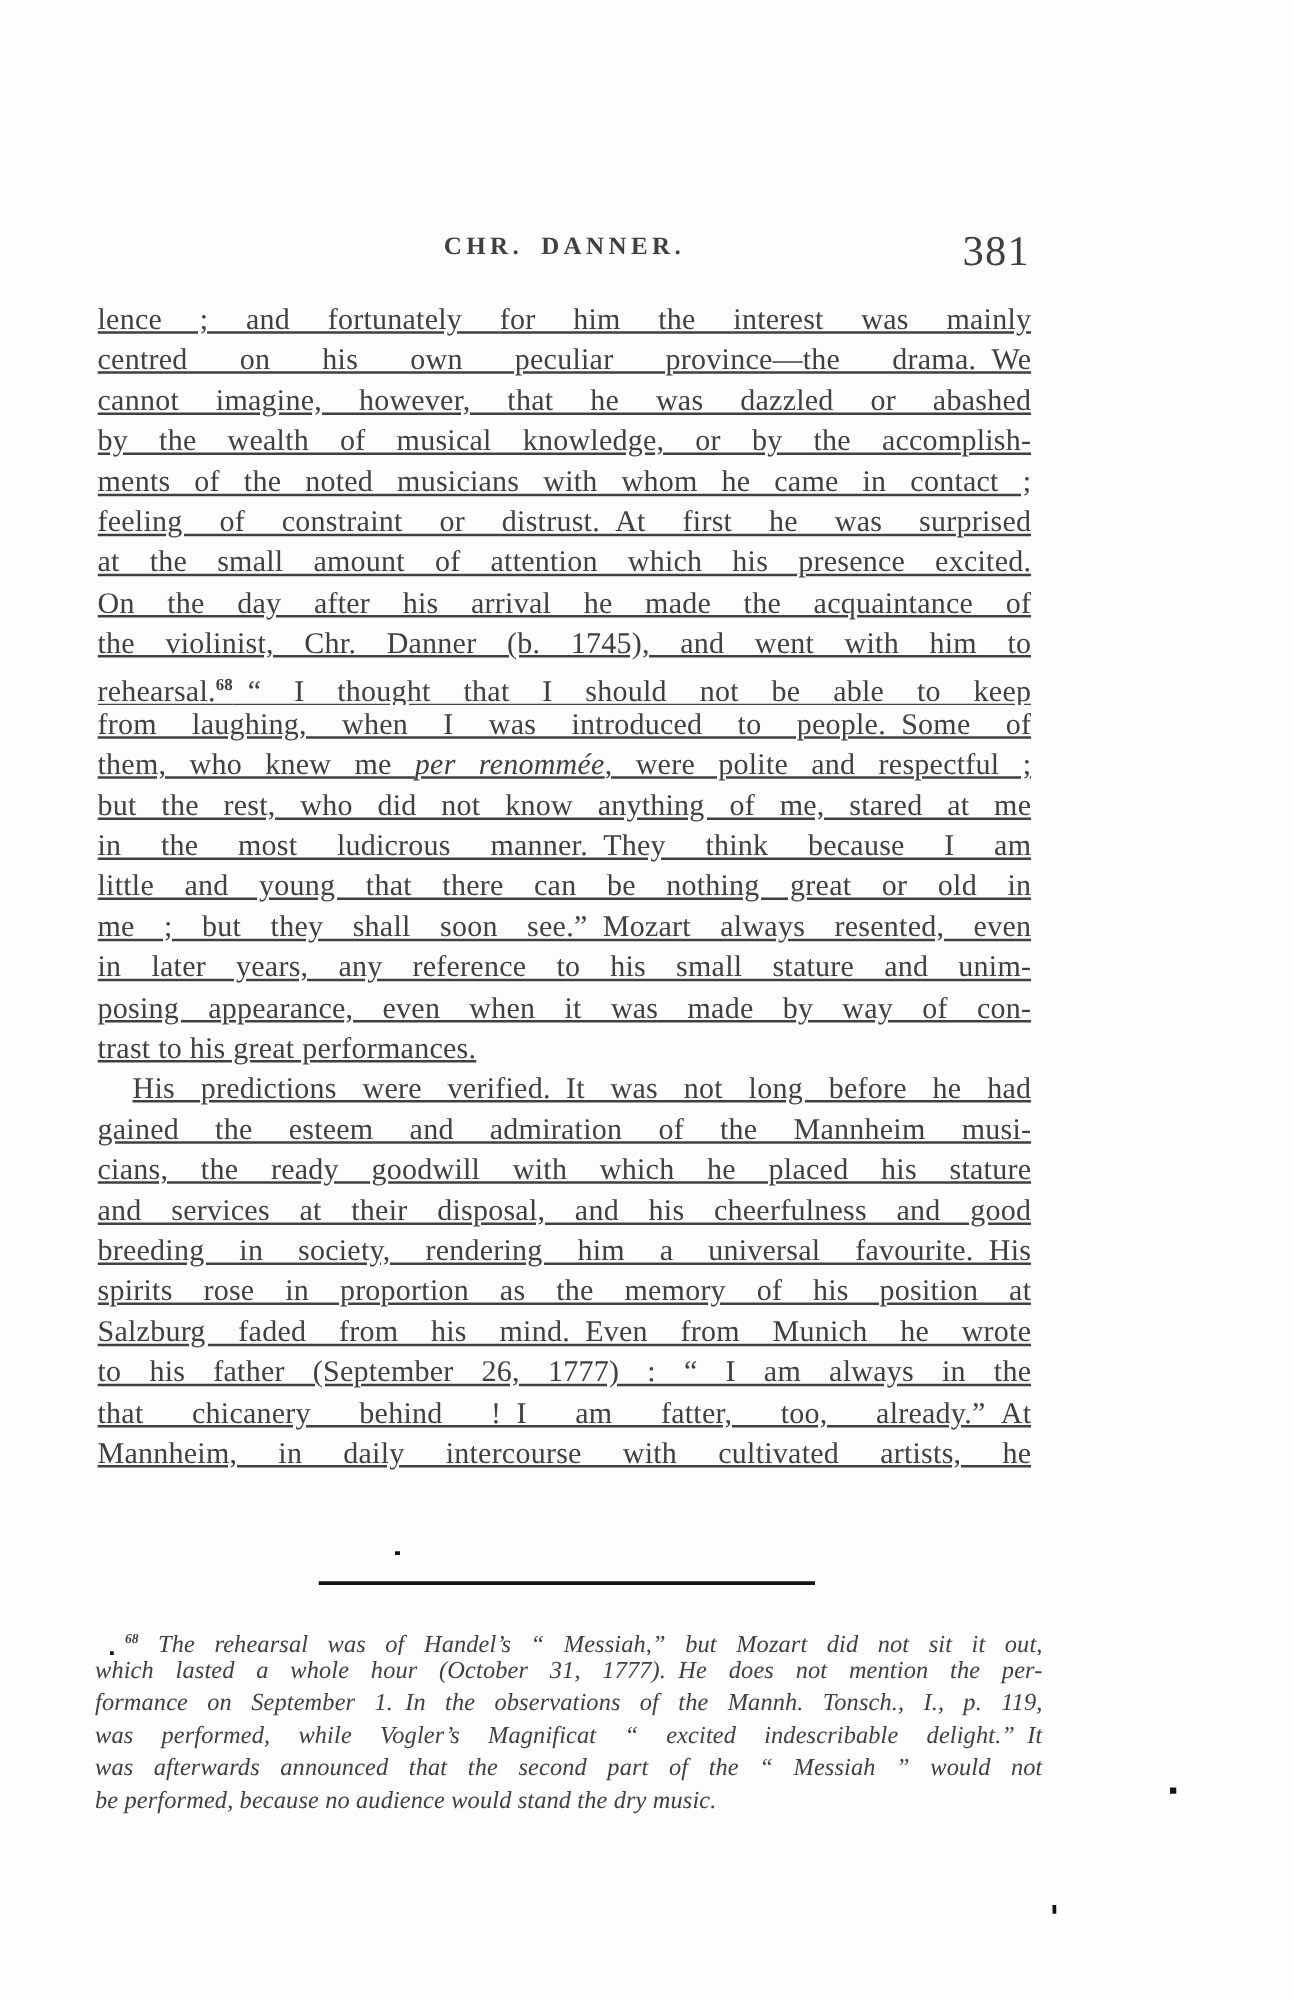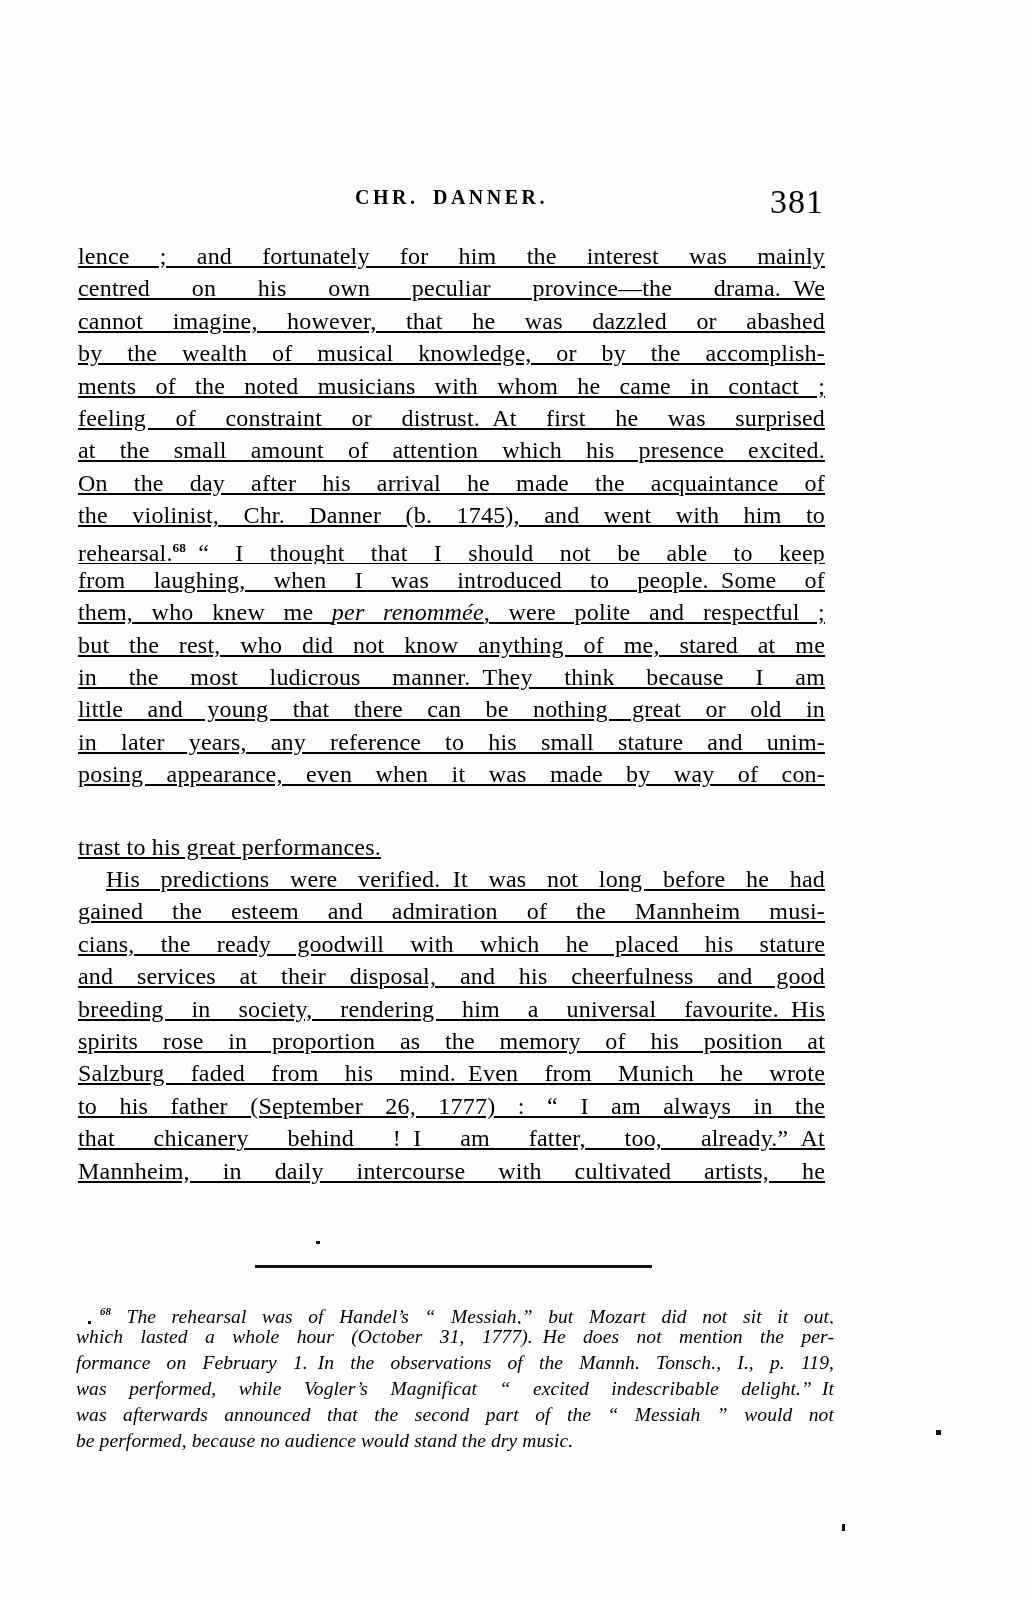--- a/index.html
+++ b/index.html
@@ -1,21 +1,21 @@
 <!DOCTYPE html>
 <html><head>
 <meta charset="utf-8">
 <style>
   html,body{margin:0;padding:0;}
   .page{
     position:relative;
     width:1034px;height:1600px;
     background:#fdfdfb;
     font-family:"Liberation Serif", serif;
-    color:#000000;
+    color:#404040;
     overflow:hidden;
   }
   .running-head{
     position:absolute;
     left:78px;top:186px;width:747px;
     text-align:center;
     font-size:20px;
     letter-spacing:3.5px;
     word-spacing:6px;
     font-weight:bold;
@@ -36,21 +36,20 @@
     height:32.4px;
     line-height:32.4px;
     text-align:justify;
     text-align-last:justify;
     overflow:hidden;
     white-space:nowrap;
     text-decoration:underline;
   }
   .body-text .line.para-end{
     text-align-last:left;
-    margin-top:40px;
   }
   .body-text .line.indent{
     padding-left:28px;
   }
   .footnote-rule{
     position:absolute;
     left:255px;top:1265px;
     width:397px;height:3px;
     background:#161412;
   }
@@ -105,41 +104,42 @@
       <div class="line"><span>feeling of constraint or distrust. At first he was surprised</span></div>
       <div class="line"><span>at the small amount of attention which his presence excited.</span></div>
       <div class="line"><span>On the day after his arrival he made the acquaintance of</span></div>
       <div class="line"><span>the violinist, Chr. Danner (b. 1745), and went with him to</span></div>
       <div class="line"><span>rehearsal.</span><span class="seg-sup">68</span><span> “ I thought that I should not be able to keep</span></div>
       <div class="line"><span>from laughing, when I was introduced to people. Some of</span></div>
       <div class="line"><span>them, who knew me </span><span class="seg-italic">per renommée</span><span>, were polite and respectful ;</span></div>
       <div class="line"><span>but the rest, who did not know anything of me, stared at me</span></div>
       <div class="line"><span>in the most ludicrous manner. They think because I am</span></div>
       <div class="line"><span>little and young that there can be nothing great or old in</span></div>
+      <div class="line"><span>me ; but they shall soon see.” Mozart always resented, even</span></div>
       <div class="line"><span>in later years, any reference to his small stature and unim-</span></div>
       <div class="line"><span>posing appearance, even when it was made by way of con-</span></div>
       <div class="line para-end"><span>trast to his great performances.</span></div>
       <div class="line indent"><span>His predictions were verified. It was not long before he had</span></div>
       <div class="line"><span>gained the esteem and admiration of the Mannheim musi-</span></div>
       <div class="line"><span>cians, the ready goodwill with which he placed his stature</span></div>
       <div class="line"><span>and services at their disposal, and his cheerfulness and good</span></div>
       <div class="line"><span>breeding in society, rendering him a universal favourite. His</span></div>
       <div class="line"><span>spirits rose in proportion as the memory of his position at</span></div>
       <div class="line"><span>Salzburg faded from his mind. Even from Munich he wrote</span></div>
       <div class="line"><span>to his father (September 26, 1777) : “ I am always in the</span></div>
       <div class="line"><span>that chicanery behind ! I am fatter, too, already.” At</span></div>
       <div class="line"><span>Mannheim, in daily intercourse with cultivated artists, he</span></div>
     </div>
 
   <div class="footnote-rule"></div>
 
   <div class="footnote">
       <div class="line indent"><span class="seg-sup">68</span><span> The rehearsal was of Handel’s “ Messiah,” but Mozart did not sit it out,</span></div>
       <div class="line"><span>which lasted a whole hour (October 31, 1777). He does not mention the per-</span></div>
-      <div class="line"><span>formance on February 1. In the observations of the Mannh. Tonsch., I., p. 119,</span></div>
+      <div class="line"><span>formance on September 1. In the observations of the Mannh. Tonsch., I., p. 119,</span></div>
       <div class="line"><span>was performed, while Vogler’s Magnificat “ excited indescribable delight.” It</span></div>
       <div class="line"><span>was afterwards announced that the second part of the “ Messiah ” would not</span></div>
       <div class="line para-end"><span>be performed, because no audience would stand the dry music.</span></div>
     </div>
 
 <div class="speck" style="left: 936px; top: 1430px; width: 5px; height: 5px;"></div>
     <div class="speck" style="left: 842px; top: 1524px; width: 3px; height: 7px;"></div>
     <div class="speck" style="left: 316px; top: 1241px; width: 4px; height: 3px;"></div>
     <div class="speck" style="left: 88px; top: 1321px; width: 3px; height: 3px;"></div>
   </div>

